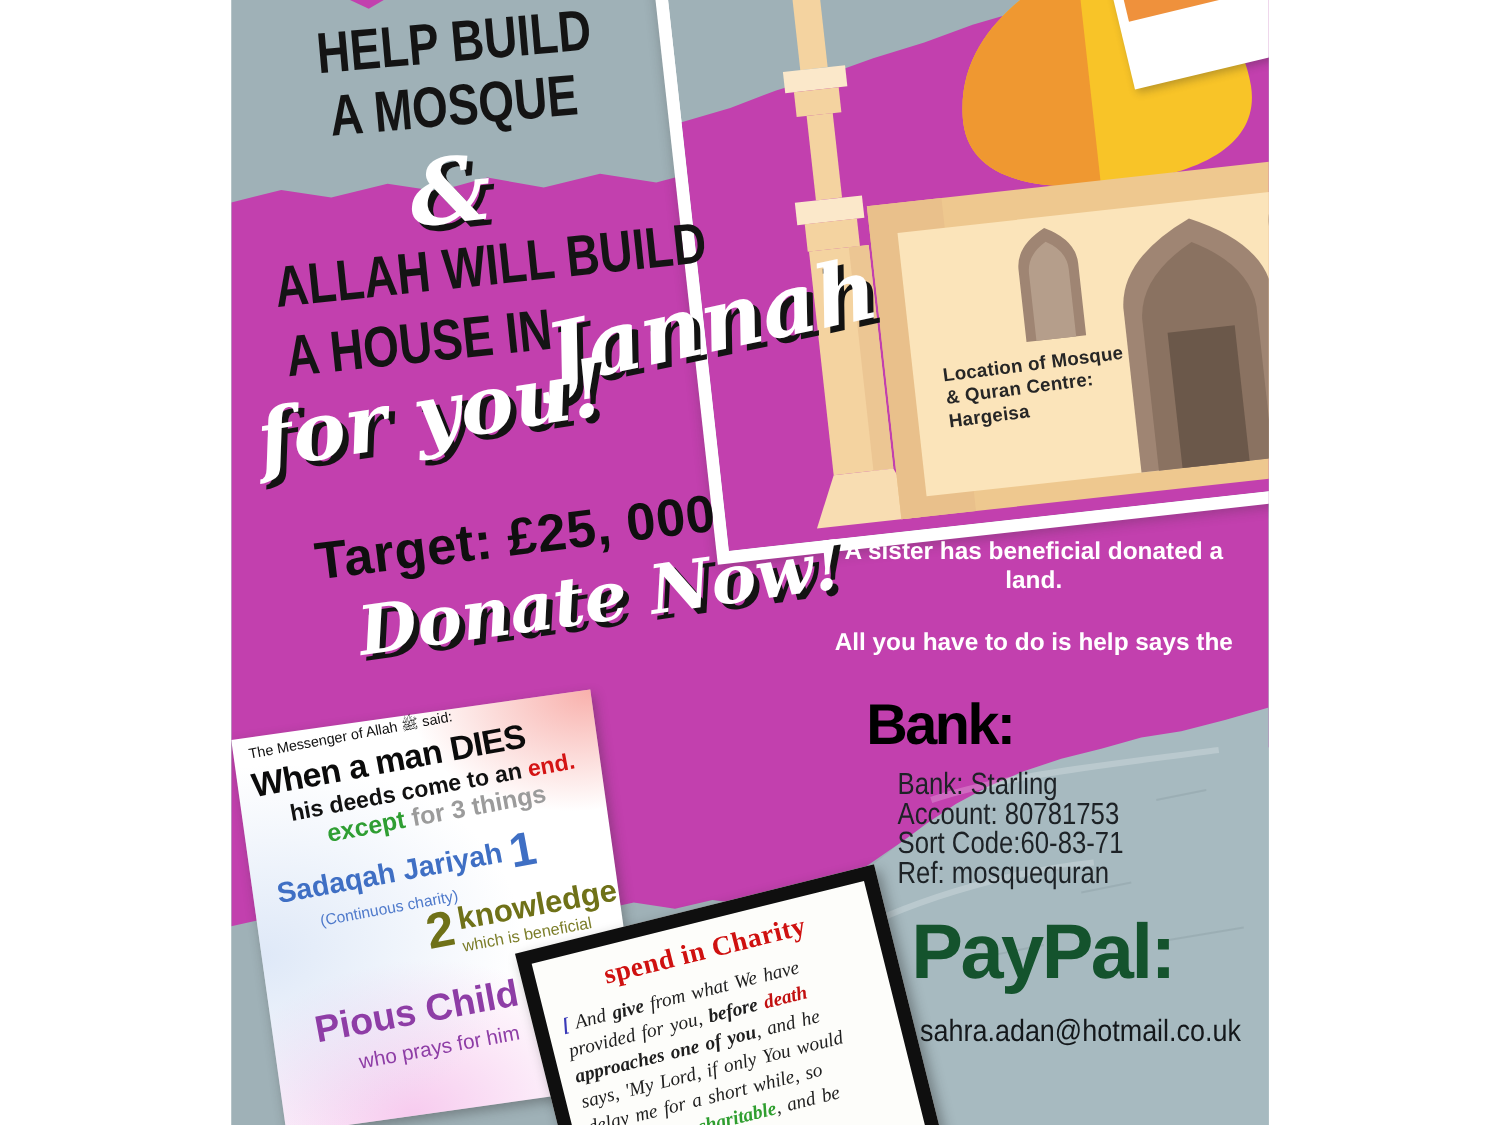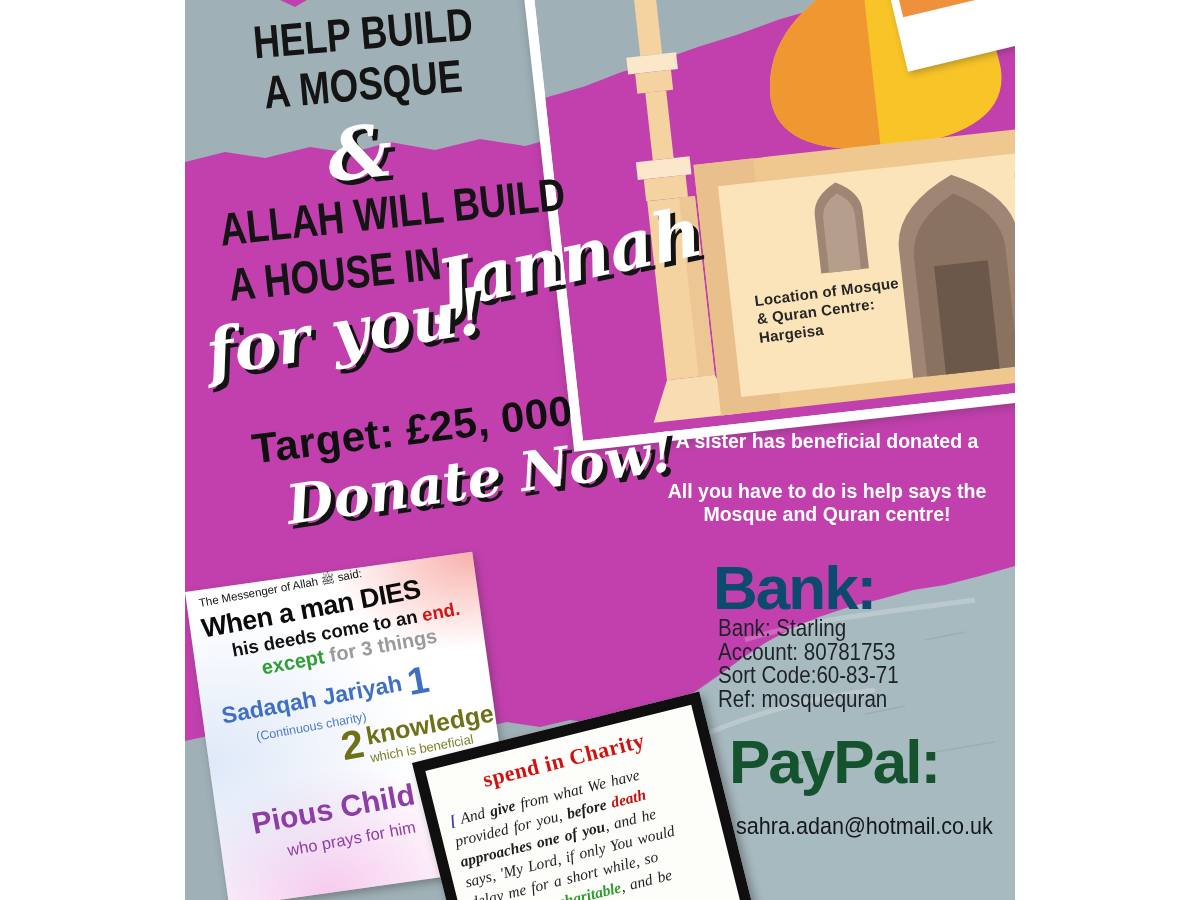--- a/index.html
+++ b/index.html
@@ -35,21 +35,21 @@
   .foryou{left:20px;top:294px;font-size:64px;transform:rotate(-9deg);}
   .target{left:66px;top:406px;font-size:42px;font-weight:800;color:#0f0f0f;transform:rotate(-7deg);letter-spacing:.5px;}
   .donate{left:100px;top:446px;font-size:54px;transform:rotate(-8deg);}
 
   
   .appeal{left:458px;top:430px;width:368px;text-align:center;color:#fff;font-weight:700;
           font-size:19.5px;line-height:23px;white-space:normal;}
   .appeal .p2{margin-top:27px;}
 
   
-  .bank-h{left:528px;top:552px;font-size:62px;font-weight:800;color:#0c4a6e;letter-spacing:-2px;}
+  .bank-h{left:508px;top:552px;font-size:46px;font-weight:800;color:#000000;letter-spacing:-2px;}
   .bank-d{left:533px;top:616px;font-size:24.5px;line-height:23.5px;color:#1d2226;
           transform:scaleX(.84);transform-origin:0 0;}
   .paypal-h{left:544px;top:726px;font-size:62px;font-weight:800;color:#14532d;letter-spacing:-2px;}
   .paypal-e{left:551px;top:812px;font-size:24.5px;color:#14181b;transform:scaleX(.88);transform-origin:0 0;}
 
   
   .hadith{position:absolute;left:0px;top:592px;width:290px;height:318px;z-index:6;
           transform:rotate(-8deg);transform-origin:0 0;box-shadow:2px 4px 9px rgba(40,40,40,.35);
           background:
             radial-gradient(90% 55% at 100% 0%, rgba(240,80,70,.45), rgba(255,255,255,0) 55%),
@@ -171,22 +171,22 @@
     <div class="txt script amp">&amp;</div>
     <div class="txt caps h3">ALLAH WILL BUILD</div>
     <div class="txt caps h4">A HOUSE IN</div>
     <div class="txt script jannah">Jannah</div>
     <div class="txt script foryou">for you!</div>
     <div class="txt target">Target: £25, 000</div>
     <div class="txt script donate">Donate Now!</div>
 
     <div class="txt appeal">
       <div>A sister has beneficial donated a</div>
+      <div>land.</div>
       <div class="p2">All you have to do is help says the</div>
-      <div>Mosque and Quran centre!</div>
     </div>
 
     <div class="txt bank-h">Bank:</div>
     <div class="txt bank-d">
       <div>Bank: Starling</div>
       <div>Account: 80781753</div>
       <div>Sort Code:60-83-71</div>
       <div>Ref: mosquequran</div>
     </div>
 

